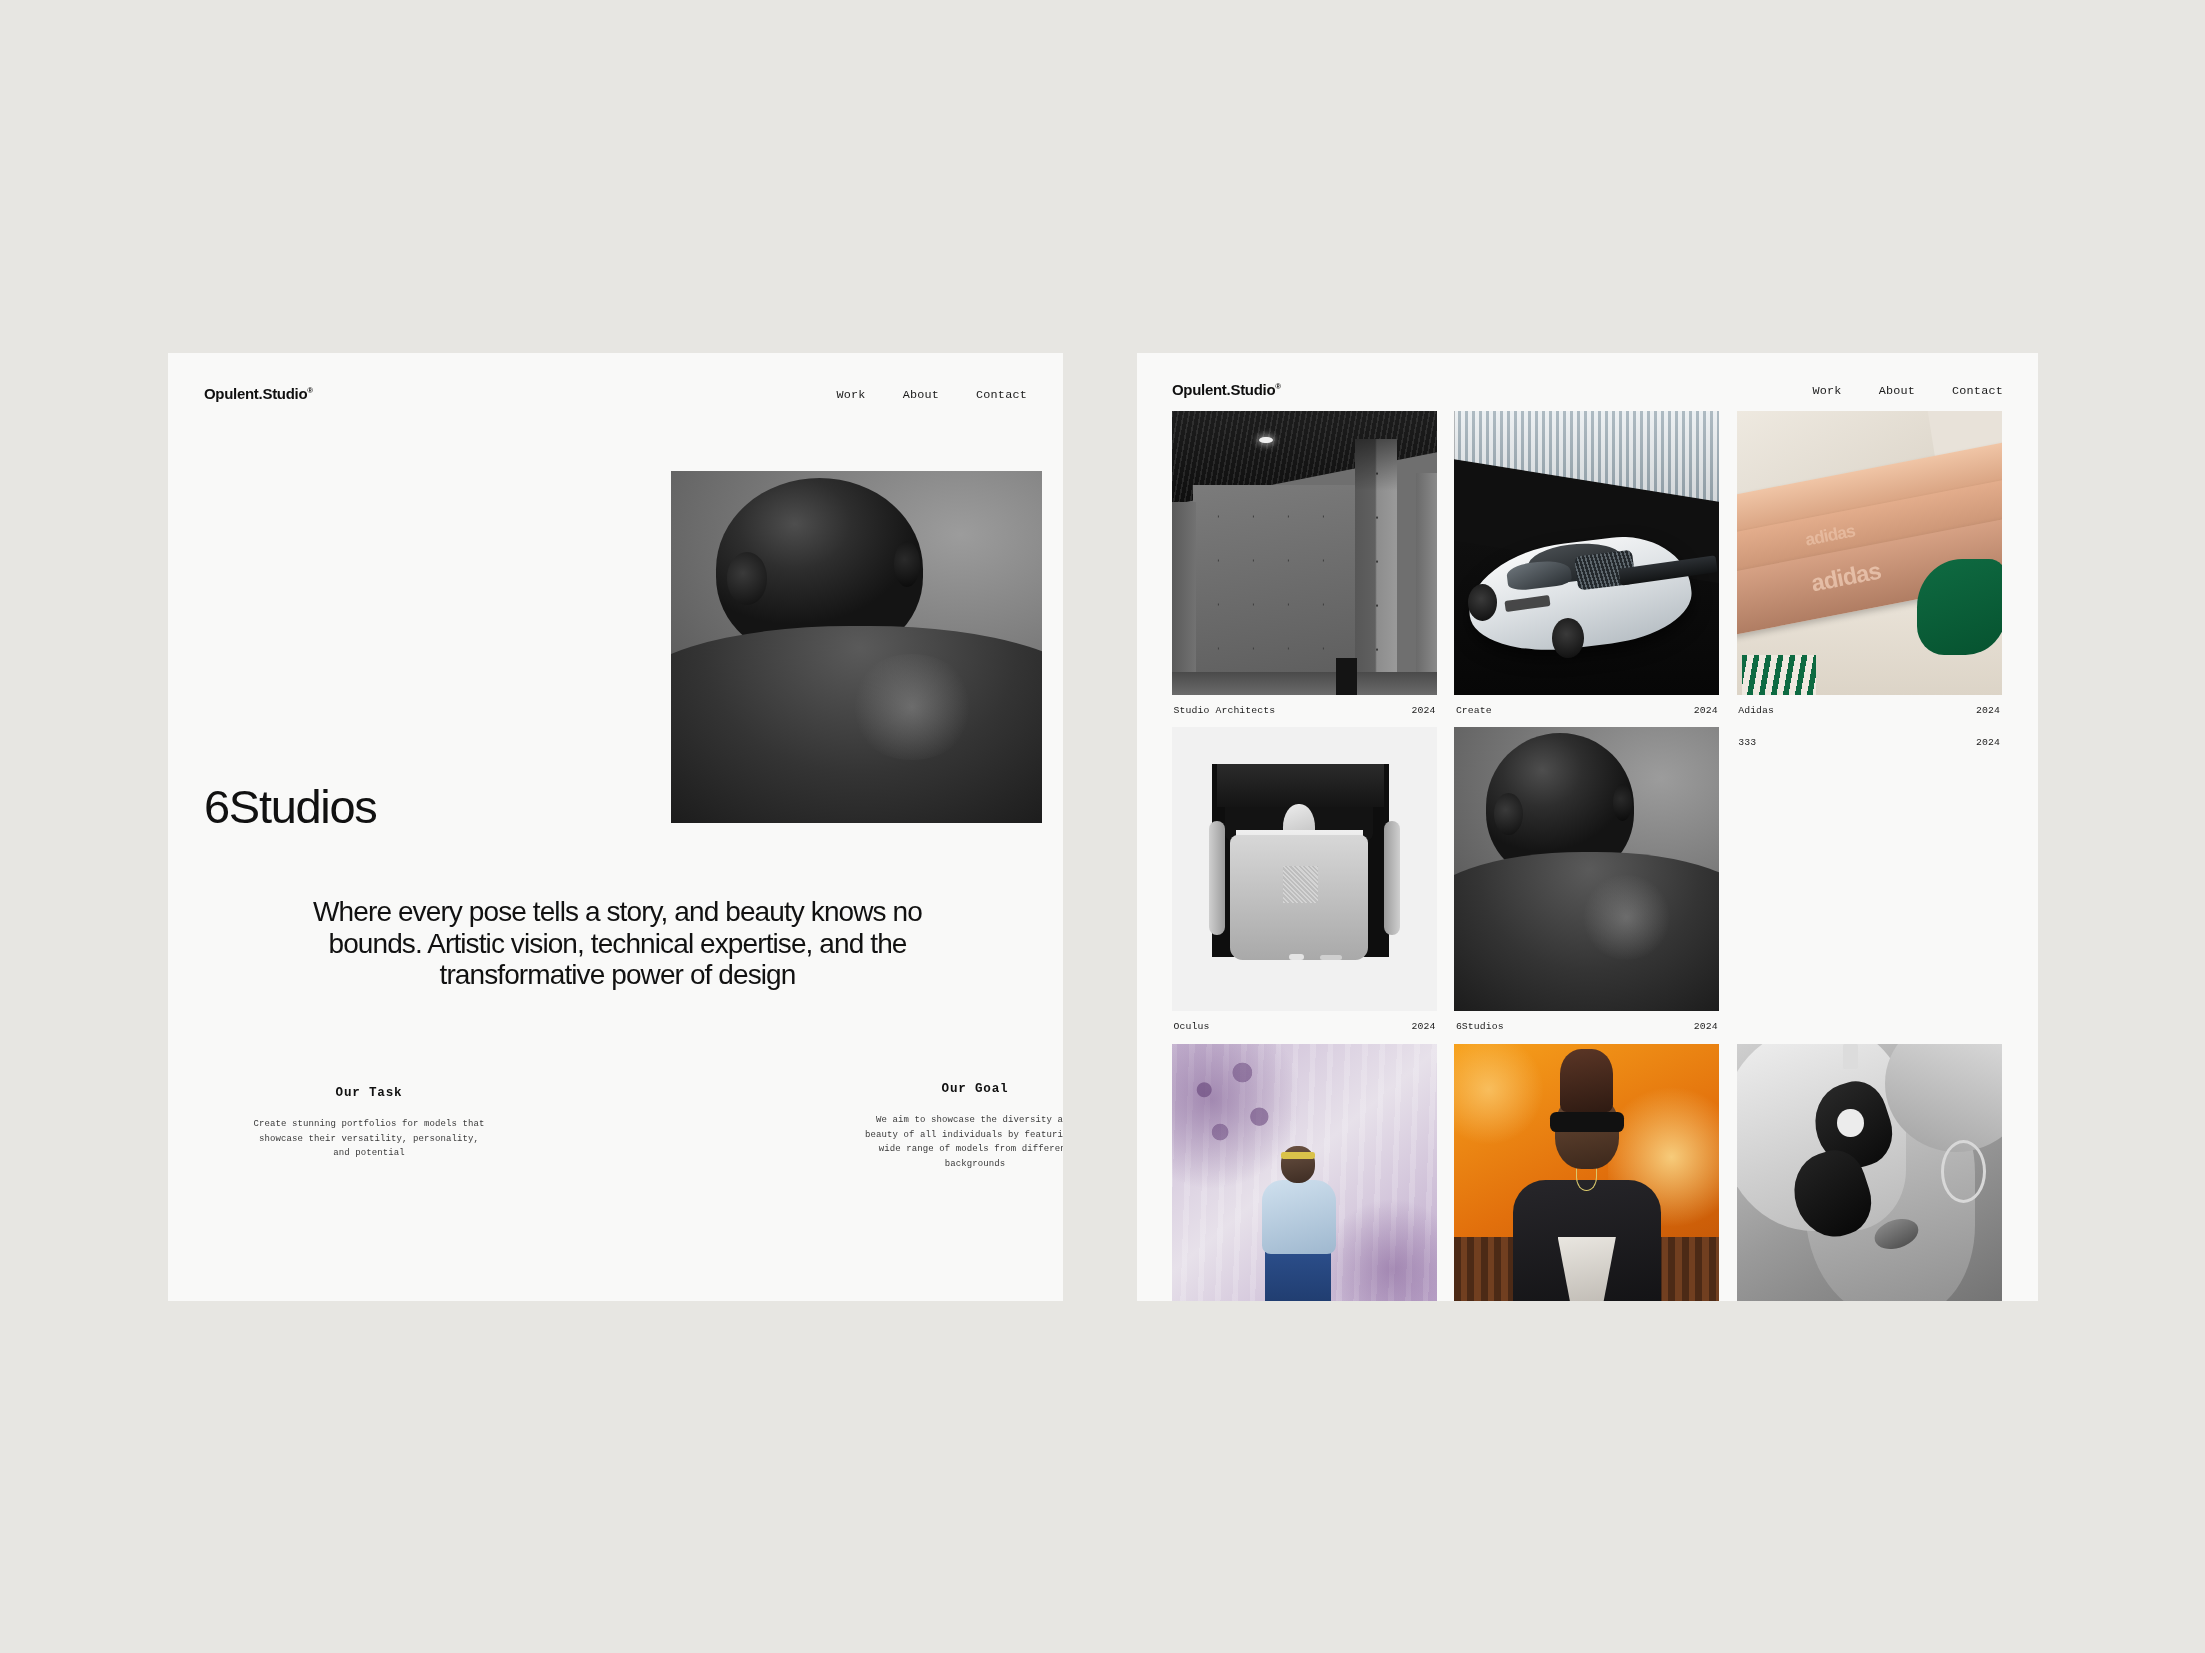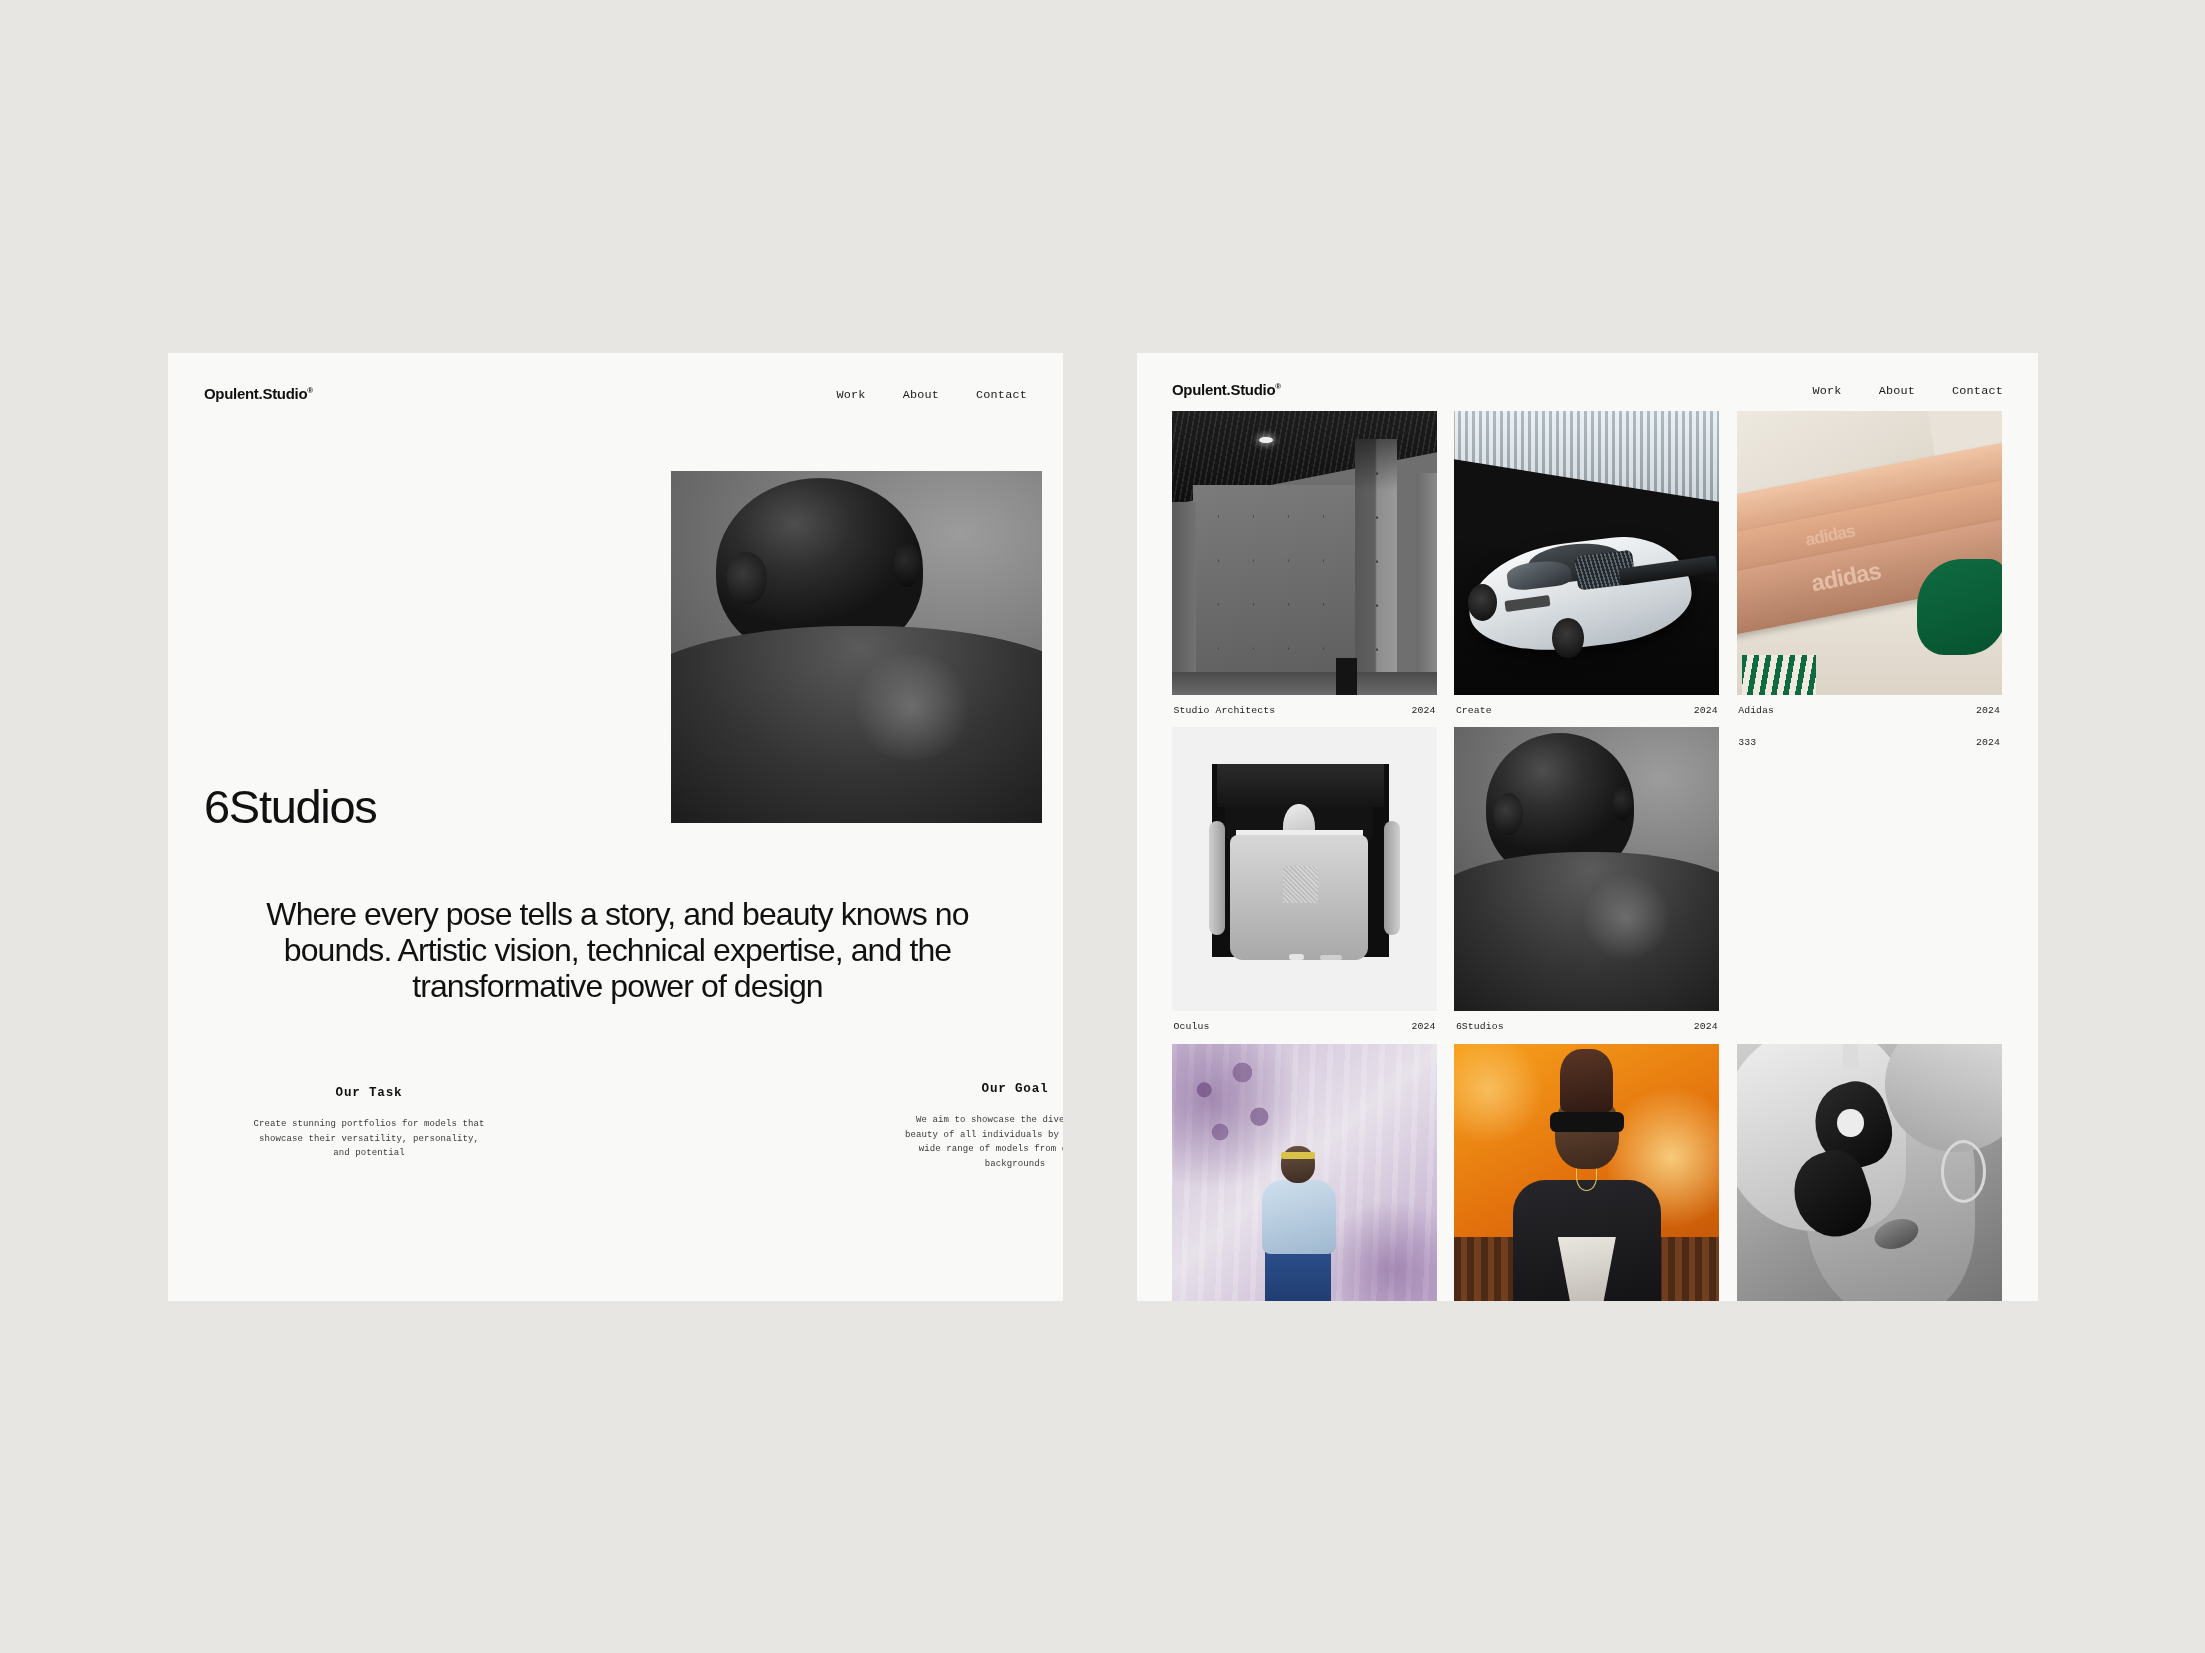--- a/index.html
+++ b/index.html
@@ -66,31 +66,31 @@
     letter-spacing:-1.3px;
     color:#111;
     line-height:1;
   }
 
   #hero-statement {
     position:absolute;
     left:95px; top:543px;
     width:709px;
     text-align:center;
-    font-size:32px;
+    font-size:28px;
     line-height:1.13;
     letter-spacing:-0.9px;
     color:#111;
     font-weight:400;
   }
 
   
   .info-col { position:absolute; width:236px; text-align:center; }
   #info-task { left:83px; top:733px; }
-  #info-goal { left:729px; top:729px; }
+  #info-goal { left:689px; top:729px; }
 
   .info-title {
     font-family:"Liberation Mono", monospace;
     font-size:12.6px;
     font-weight:700;
     color:#111;
     letter-spacing:0.8px;
     margin-bottom:17.3px;
   }
   .info-body {

